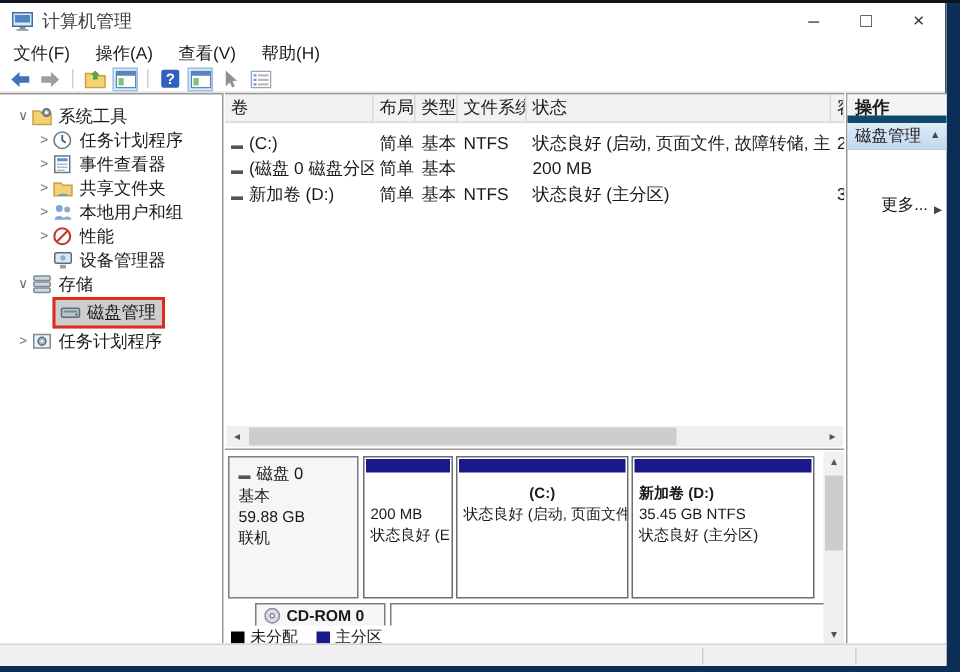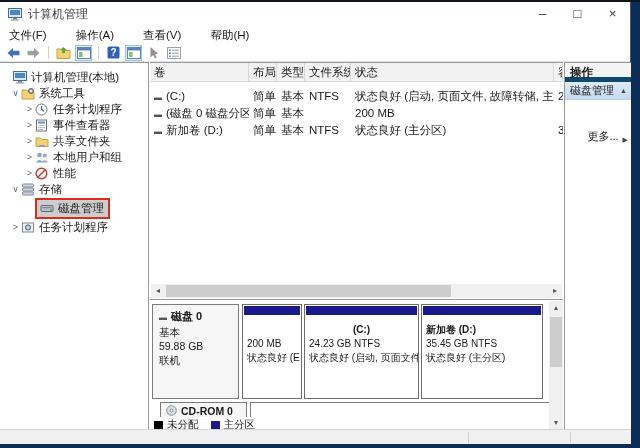--- a/index.html
+++ b/index.html
@@ -11,21 +11,21 @@
             border-right:1px solid #45586e; }
 
   
   .titlebar { height:24px; display:flex; align-items:center; }
   .title-icon { margin:0 6px 0 8px; width:14px; height:13px; flex:none; }
   .title-text { font-size:12px; color:#404040; }
   .win-controls { margin-left:auto; display:flex; height:24px; }
   .wc { width:35px; text-align:center; line-height:24px; font-size:13px; color:#333; }
 
   
-  .menubar { height:18px; display:flex; align-items:center; padding-left:9px; gap:29px; font-size:11.5px; }
+  .menubar { height:18px; display:flex; align-items:center; padding-left:9px; gap:17px; font-size:11.5px; }
   .toolbar { height:18px; display:flex; align-items:center; padding-left:5px; gap:3px;
              border-bottom:1px solid #e2e2e2; }
   .tsep { width:1px; height:13px; background:#cfcfcf; margin:0 3px; }
   .tico { width:17px; height:16px; display:flex; align-items:center; justify-content:center; }
   .tico.sel { border:1px solid #9cc0e2; background:#e0eefb; }
 
   
   .tree-pane { position:absolute; left:0; top:60px; width:149px; height:367px; background:#fff;
                border-top:1px solid #9a9a9a; border-right:1px solid #9a9a9a; overflow:hidden; }
   .tree { padding-top:6px; }
@@ -56,30 +56,30 @@
 
   
   .disk-pane { position:absolute; left:0; top:238px; width:413px; height:129px; overflow:hidden; }
   .vscroll { position:absolute; right:0; top:0; width:14px; height:129px; background:#f0f0f0; }
   .vs-btn { position:absolute; left:0; width:14px; height:14px; text-align:center; line-height:14px;
             color:#555; font-size:8px; }
   .vs-thumb { position:absolute; left:1px; top:16px; width:12px; height:50px; background:#cdcdcd; }
   .disk-row { position:absolute; left:2px; top:3px; width:395px; height:95px; }
   .disk-info { position:absolute; left:0; top:0; width:87px; height:95px; border:1px solid #7d7d7d;
                background:#f6f6f6; padding:4px 6px; font-size:10.5px; line-height:14px; }
-  .disk-name { font-weight:bold; font-size:11px; }
+  .disk-name { font-weight:normal; font-size:11px; }
   .dico { color:#555; font-size:8px; margin-right:4px; }
   .part { position:absolute; top:0; height:95px; border:1px solid #6d6d6d; background:#fff; }
   .p1 { left:90px;  width:60px; }
   .p2 { left:152px; width:115px; }
   .p3 { left:269px; width:122px; }
   .phead { height:9px; background:#19198c; margin:1px; }
   .pbody { padding:7px 4px 0 4px; font-size:10px; line-height:13.5px; white-space:nowrap; overflow:hidden; }
   .ptitle { font-weight:bold; height:14px; }
-  .cdrom-row { position:absolute; left:10px; top:101px; width:395px; height:15px; overflow:hidden; }
+  .cdrom-row { position:absolute; left:20px; top:101px; width:395px; height:15px; overflow:hidden; }
   .cdrom-info { position:absolute; left:0; top:0; width:87px; height:40px; border:1px solid #7d7d7d;
                 background:#f6f6f6; padding:2px 5px; font-size:10.5px; font-weight:bold;
                 display:flex; align-items:flex-start; gap:4px; }
   .cdrom-part { position:absolute; left:90px; top:0; width:301px; height:40px; border:1px solid #7d7d7d; background:#fff; }
   .legend { position:absolute; left:4px; top:118px; height:12px; display:flex; align-items:center;
             gap:12px; font-size:10.5px; }
   .lg { display:flex; align-items:center; gap:4px; }
   .sq { width:9px; height:9px; }
   .sq-unalloc { background:#000000; }
   .sq-primary { background:#19198c; }
@@ -186,32 +186,20 @@
             <rect x="5" y="5.5" width="7" height="1.5" fill="#b6bcc2"></rect>
             <rect x="2" y="8.5" width="2" height="1.5" fill="#6d9ed0"></rect>
             <rect x="5" y="8.5" width="7" height="1.5" fill="#b6bcc2"></rect>
           </svg>
       </span>
     </div>
 
     <div class="tree-pane">
       <div class="tree">
 
-        <div class="trow" style="padding-left:2px">
-          <span class="arrow"></span>
-          <span class="ticon">
-            <svg width="14" height="13" viewBox="0 0 14 13">
-                <rect x="0.5" y="0.5" width="13" height="9" fill="#dce9f6" stroke="#3c6ea5"></rect>
-                <rect x="2" y="2" width="10" height="5" fill="#4f86c2"></rect>
-                <rect x="5" y="10" width="4" height="1.5" fill="#8a8a8a"></rect>
-                <rect x="3" y="11.5" width="8" height="1" fill="#8a8a8a"></rect>
-              </svg>
-          </span>
-          <span class="tlabel">计算机管理(本地)</span>
-        </div>
 
         <div class="trow" style="padding-left:10px">
           <span class="arrow">∨</span>
           <span class="ticon">
             <svg width="14" height="13" viewBox="0 0 14 13">
                 <path d="M1 3 h4.5 l1.5 1.5 H13 v7.5 H1 z" fill="#f3d276" stroke="#c9a23e"></path>
                 <circle cx="10" cy="4" r="2.5" fill="#9aa7b5" stroke="#5f6b77"></circle>
                 <circle cx="10" cy="4" r="1" fill="#fff"></circle>
               </svg>
           </span>
@@ -271,20 +259,31 @@
           <span class="arrow">&gt;</span>
           <span class="ticon">
             <svg width="13" height="13" viewBox="0 0 13 13">
                 <circle cx="6.5" cy="6.5" r="5.3" fill="#fff" stroke="#c0392b" stroke-width="1.4"></circle>
                 <line x1="3" y1="10" x2="10" y2="3" stroke="#c0392b" stroke-width="1.4"></line>
               </svg>
           </span>
           <span class="tlabel">性能</span>
         </div>
 
+        <div class="trow" style="padding-left:24px">
+          <span class="arrow"></span>
+          <span class="ticon">
+            <svg width="14" height="13" viewBox="0 0 14 13">
+                <rect x="1.5" y="1.5" width="11" height="7" rx="1" fill="#dfe8f2" stroke="#5f6b77"></rect>
+                <circle cx="7" cy="5" r="1.8" fill="#8fb0d0"></circle>
+                <rect x="5" y="9.5" width="4" height="2.5" fill="#9aa0a6"></rect>
+              </svg>
+          </span>
+          <span class="tlabel">设备管理器</span>
+        </div>
 
         <div class="trow" style="padding-left:10px">
           <span class="arrow">∨</span>
           <span class="ticon">
             <svg width="14" height="13" viewBox="0 0 14 13">
                 <rect x="1.5" y="1" width="11" height="3" rx="1" fill="#cfd6dd" stroke="#7f8a95"></rect>
                 <rect x="1.5" y="5" width="11" height="3" rx="1" fill="#cfd6dd" stroke="#7f8a95"></rect>
                 <rect x="1.5" y="9" width="11" height="3" rx="1" fill="#cfd6dd" stroke="#7f8a95"></rect>
               </svg>
           </span>
@@ -377,21 +376,20 @@
               <div class="ptitle"></div>
               <div>200 MB</div>
               <div>状态良好 (E</div>
             </div>
           </div>
 
           <div class="part p2">
             <div class="phead"></div>
             <div class="pbody">
               <div class="ptitle" style="text-align:center">(C:)</div>
-              <div>24.23 GB NTFS</div>
               <div>状态良好 (启动, 页面文件</div>
             </div>
           </div>
 
           <div class="part p3">
             <div class="phead"></div>
             <div class="pbody">
               <div class="ptitle">新加卷  (D:)</div>
               <div>35.45 GB NTFS</div>
               <div>状态良好 (主分区)</div>

